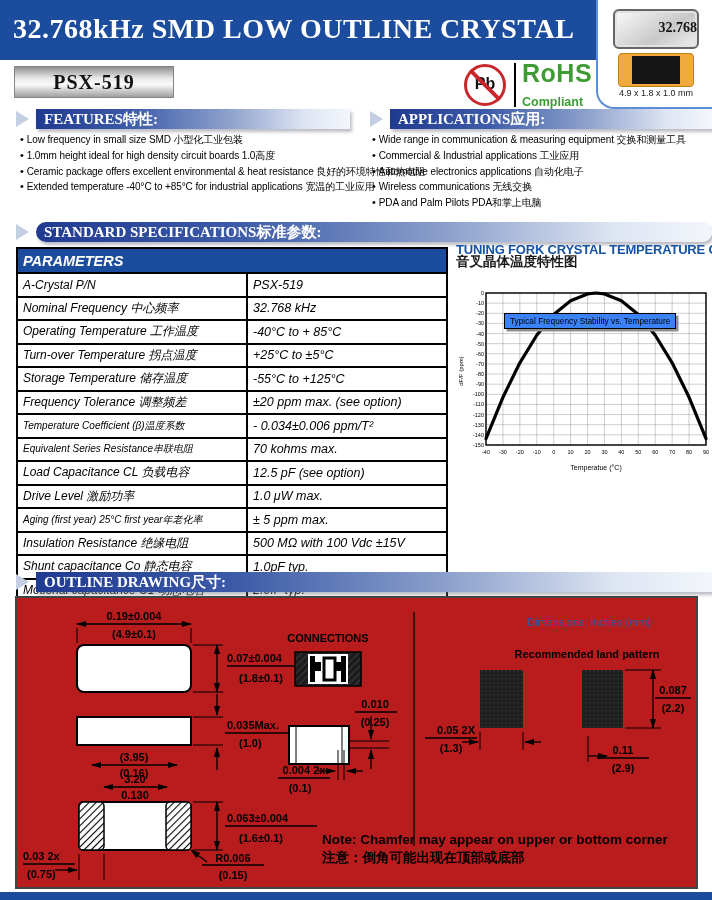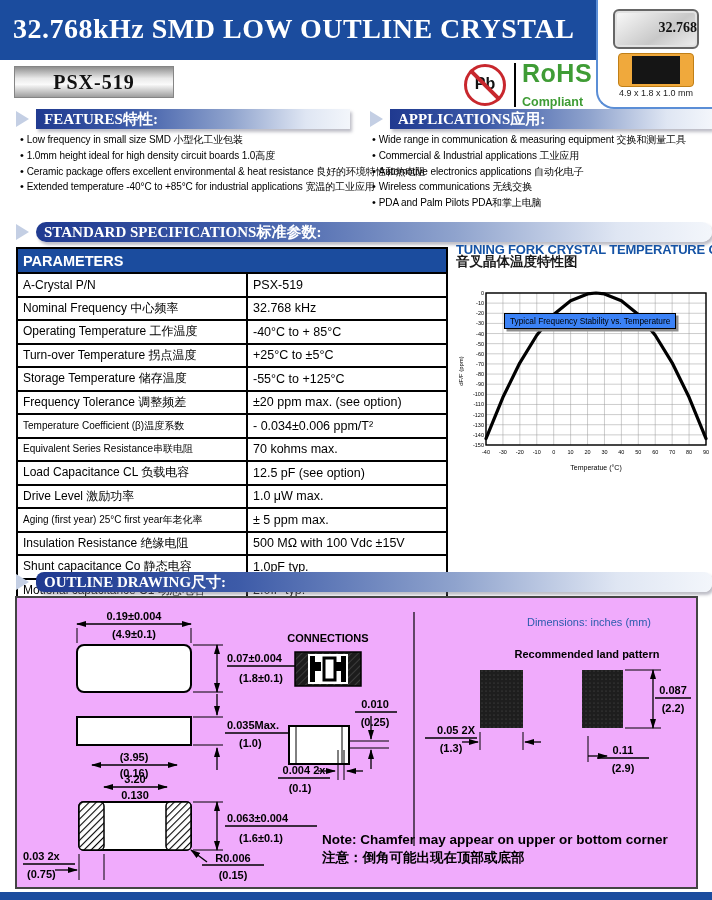--- a/index.html
+++ b/index.html
@@ -36,35 +36,35 @@
   
   .tri{position:absolute;width:0;height:0;border-top:8px solid transparent;border-bottom:8px solid transparent;border-left:13px solid #c4cfe4;}
   .sec-bar{position:absolute;height:20px;color:#fff;font-family:"Liberation Serif",serif;font-weight:bold;font-size:15px;
            line-height:20px;padding-left:8px;box-sizing:border-box;box-shadow:2px 3px 3px rgba(110,110,130,.45);
            background:linear-gradient(90deg,#203a90 0%,#3d5ba8 30%,#8fa3cd 62%,#dfe6f3 86%,#f3f6fb 100%);white-space:nowrap;}
   
   .blist{position:absolute;margin:0;padding:0;list-style:none;font-size:10px;color:#000;}
   .blist li{line-height:15.8px;white-space:nowrap;letter-spacing:-.1px;}
   .blist li::before{content:'• ';font-size:11px;}
   
-  .spec-table{position:absolute;left:16px;top:247px;border-collapse:collapse;background:#fff;}
+  .spec-table{position:absolute;left:16px;top:247px;border-collapse:collapse;background:#fff;font-style:italic;}
   .spec-table td{border:2px solid #000;padding:1px 5px;font-size:12.5px;height:19.5px;white-space:nowrap;}
   .spec-table .hd td{background:#1b4c9e;color:#fff;font-weight:bold;font-size:14.5px;height:21px;}
   .spec-table td.p{width:218px;font-size:12px;}
   .spec-table td.v{width:188px;}
   .spec-table td.sm{font-size:10px;}
   
   .curve-title-en{position:absolute;left:456px;top:242px;font-size:13px;font-weight:bold;color:#1553a5;letter-spacing:-.2px;white-space:nowrap;}
   .curve-title-cn{position:absolute;left:456px;top:253px;font-size:13.5px;font-weight:bold;color:#1a1a1a;white-space:nowrap;}
   .curve-box-title{position:absolute;left:504px;top:269px;background:#3b82f6;border:1.5px solid #000;box-shadow:2.5px 2.5px 0 #8f8f8f;
                    font-size:8.3px;font-weight:normal;padding:2px 5px;white-space:nowrap;z-index:2;margin-top:44px;}
   .curve-svg{position:absolute;left:456px;top:283px;}
   .curve-svg text{font-family:"Liberation Sans",sans-serif;}
   
-  .outline-box{position:absolute;left:15px;top:596px;width:683px;height:293px;border:2.5px solid #444;box-sizing:border-box;background:#f0abfc;}
+  .outline-box{position:absolute;left:15px;top:596px;width:683px;height:293px;border:2.5px solid #444;box-sizing:border-box;background:#b91c1c;}
   .od text{font-family:"Liberation Sans",sans-serif;}
   .od .dim{font-size:11px;font-weight:bold;fill:#000;}
   .od .lbl{font-size:11px;font-weight:bold;fill:#000;}
   .od .dln{stroke:#000;stroke-width:1.3;fill:none;}
   .od .ext{stroke:#000;stroke-width:1;fill:none;}
   .od .body{fill:#fff;stroke:#000;stroke-width:2;}
   .bottom-bar{position:absolute;left:0;top:892px;width:712px;height:8px;background:#1b4c9e;}
 </style>
 </head>
 <body>
@@ -249,21 +249,21 @@
         <line x1="30" y1="162" x2="250" y2="162" stroke="#9a9a9a" stroke-width="0.5"></line>
         <text x="28" y="164" text-anchor="end" font-size="5.5">-150</text>
         <rect x="30" y="10" width="220" height="152" fill="none" stroke="#000" stroke-width="1.4"></rect>
         <polyline points="30,155.61599999999999 46.92307692307692,114.272 63.84615384615385,79.81866666666667 80.76923076923077,52.256 97.6923076923077,31.584000000000003 114.61538461538461,17.802666666666667 131.53846153846155,10.912 140,10 148.46153846153845,10.912 165.3846153846154,17.802666666666667 182.3076923076923,31.584000000000003 199.23076923076923,52.256 216.15384615384616,79.81866666666667 233.0769230769231,114.272 250,155.61599999999999" fill="none" stroke="#000" stroke-width="3.2" stroke-linejoin="round" stroke-linecap="round"></polyline>
       </g>
     <text x="7" y="88" font-size="6" text-anchor="middle" transform="rotate(-90 7 88)">dF/F (ppm)</text>
     <text x="140" y="187" font-size="7" text-anchor="middle">Temperatue (°C)</text>
   </svg>
 
   <div class="tri" style="left:16px;top:574px;"></div>
-  <div class="sec-bar" style="left:36px;top:572px;width:676px;border-radius:8px;">OUTLINE DRAWING尺寸:</div>
+  <div class="sec-bar" style="left:36px;top:572px;width:676px;">OUTLINE DRAWING尺寸:</div>
 
   <div class="outline-box">
     <svg class="od" width="678" height="288" viewBox="0 0 678 288">
       <defs>
         <marker id="ae" viewBox="0 0 10 6" markerWidth="8" markerHeight="6" refX="9" refY="3" orient="auto">
             <path d="M0,0 L10,3 L0,6 z" fill="#000"></path>
           </marker>
         <marker id="as" viewBox="0 0 10 6" markerWidth="8" markerHeight="6" refX="1" refY="3" orient="auto">
             <path d="M10,0 L0,3 L10,6 z" fill="#000"></path>
           </marker>

